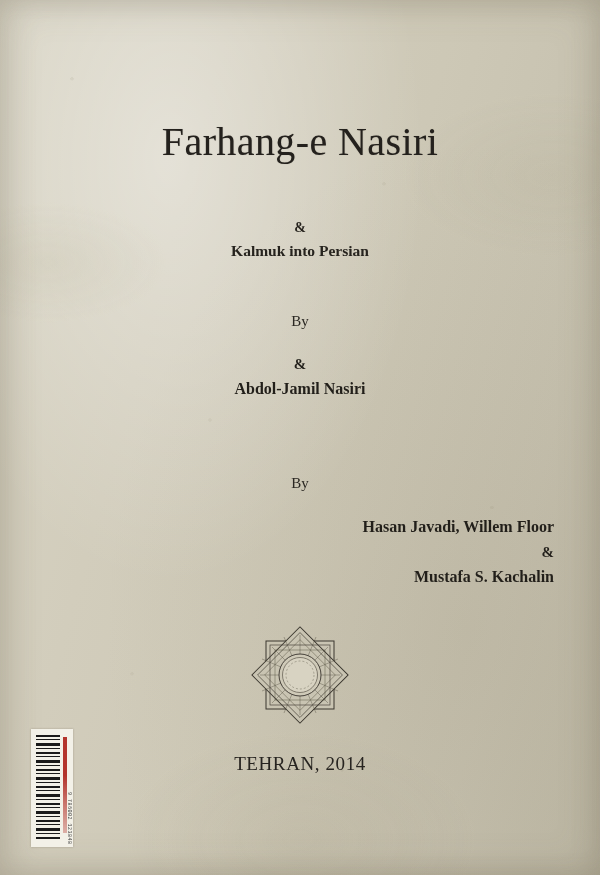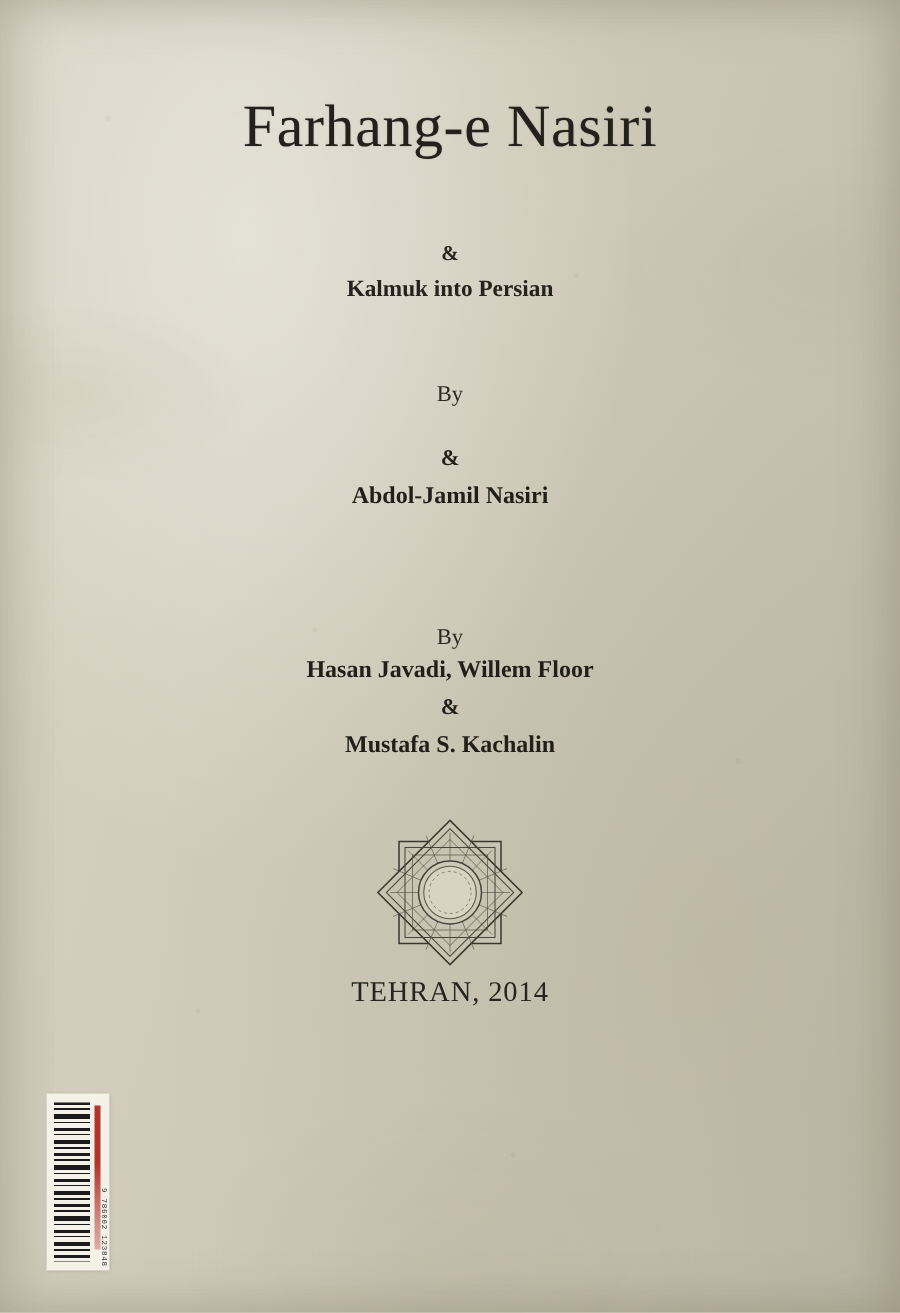--- a/index.html
+++ b/index.html
@@ -56,21 +56,21 @@
 
   .content {
     position: relative;
     z-index: 2;
     text-align: center;
     padding: 0 46px;
   }
 
   .title {
     margin: 0;
-    padding-top: 60px;
+    padding-top: 118px;
     font-size: 40px;
     font-weight: 400;
     letter-spacing: .4px;
     color: #24211d;
     text-shadow: 0 0 1px rgba(60,55,45,0.25);
   }
 
   .subtitle-block {
     margin-top: 52px;
     font-weight: bold;
@@ -107,24 +107,26 @@
     color: #33302a;
   }
 
   .by-2 {
     margin-top: 74px;
     font-size: 15px;
     color: #2b2823;
   }
 
   .translators {
+    margin-top: 22px;
     font-weight: bold;
     font-size: 16px;
     line-height: 1.6;
     color: #221f1a;
+    text-align: right;
   }
   .translators .amp {
     font-size: 15px;
   }
 
   .emblem-wrap {
     margin-top: 34px;
     display: flex;
     justify-content: center;
   }
@@ -139,21 +141,21 @@
     left: 0; right: 0;
     top: 50%;
     transform: translateY(-52%);
     font-size: 20px;
     font-weight: bold;
     color: #1f1d19;
     letter-spacing: .5px;
   }
 
   .imprint {
-    margin-top: 4px;
+    margin-top: 26px;
     font-size: 19px;
     letter-spacing: .6px;
     color: #272420;
     font-family: Liberation Serif, serif;
   }
   .imprint .sc {
     font-size: 19px;
   }
 
   

